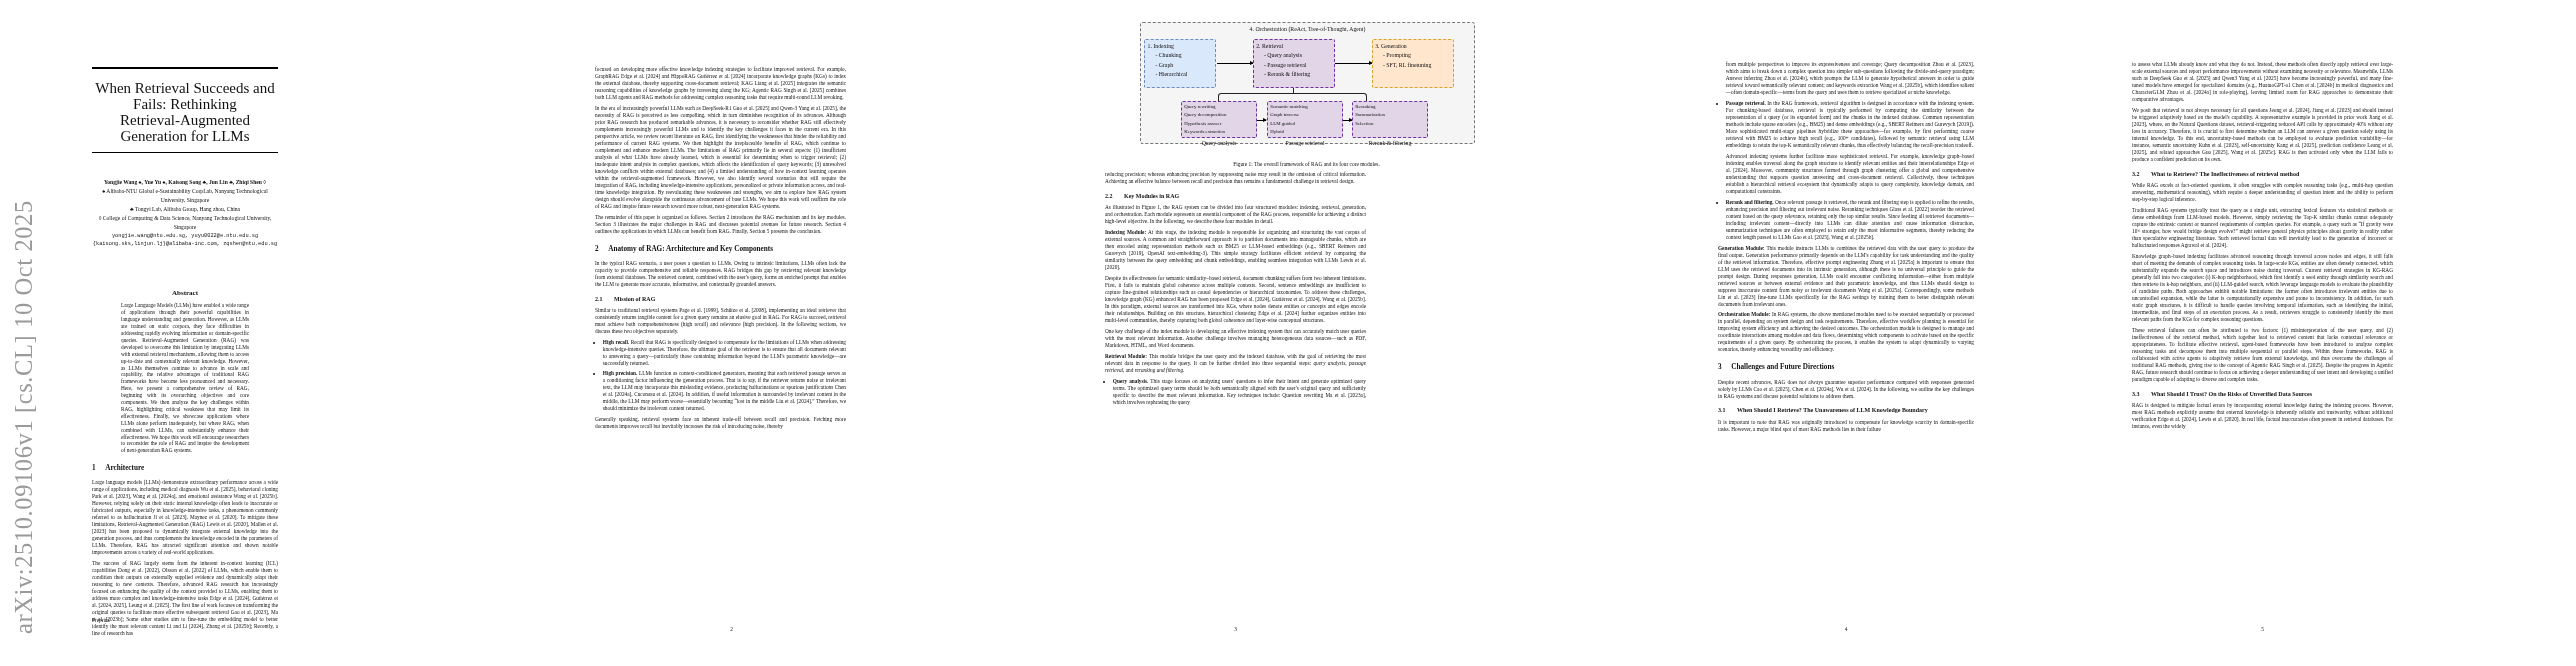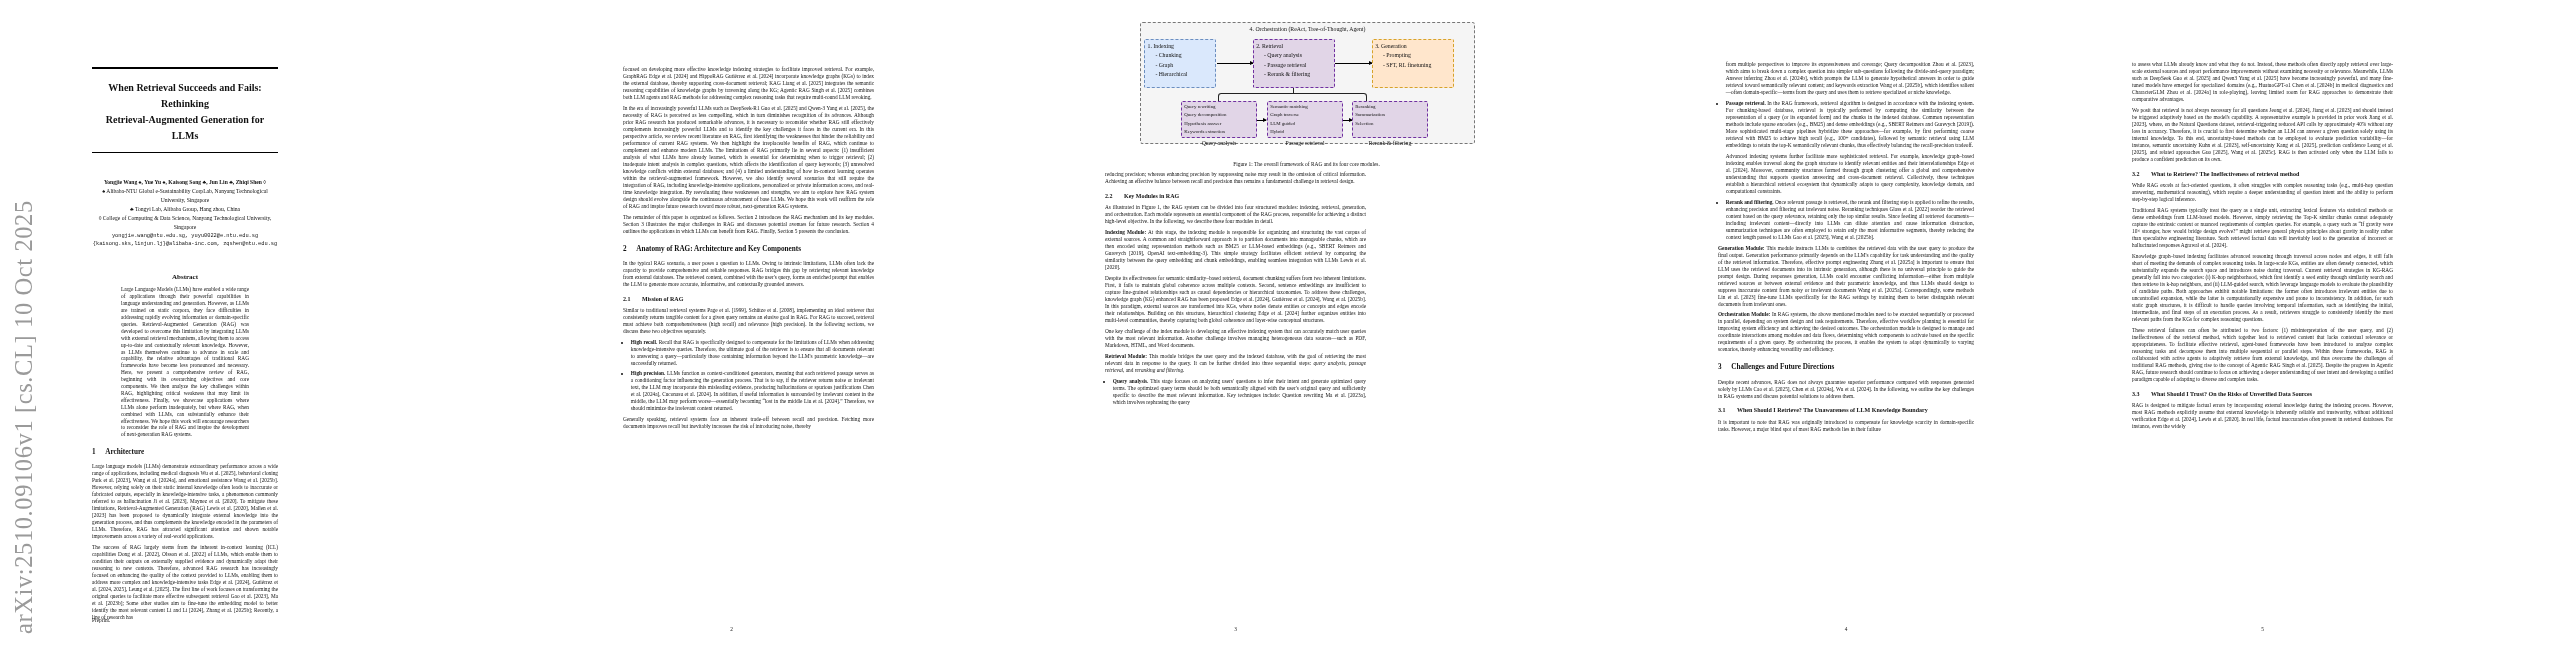--- a/index.html
+++ b/index.html
@@ -6,25 +6,25 @@
   body { width: 2576px; height: 667px; position: relative; overflow: hidden;
          font-family: "Liberation Serif", "DejaVu Serif", serif; color: #111; }
   .page { position: absolute; top: 0; height: 667px; width: 515px; background: #fff; }
   .col { position: absolute; top: 0; }
   p, .para { margin: 0 0 3.9px 0; font-size: 5.3px; line-height: 7px; text-align: justify; hyphens: auto; }
   .arxiv-stamp { position: absolute; left: 10px; top: 634px; transform-origin: left top; transform: rotate(-90deg);
                  font-size: 24.5px; color: #9a9a9a; letter-spacing: 0.6px; white-space: nowrap;
                  font-family: "Liberation Serif", serif; }
   .title-rule-top { height: 2.2px; background: #000; margin-top: 67px; }
   .title-rule-bot { height: 0.6px; background: #000; margin-top: 7.8px; }
-  .title { font-weight: bold; font-size: 10px; line-height: 16px; text-align: center; margin-top: 11px; }
+  .title { font-weight: normal; font-size: 15px; line-height: 16px; text-align: center; margin-top: 11px; }
   .authors { text-align: center; margin-top: 25.6px; font-size: 5.6px; line-height: 9px; }
   .authors .names { font-weight: bold; }
   .authors .mono { font-family: "Liberation Mono", "DejaVu Sans Mono", monospace; font-size: 5.3px; line-height: 8.3px; }
-  .abstract-h { text-align: center; font-weight: bold; font-size: 7px; margin-top: 24px; margin-bottom: 5.6px; }
+  .abstract-h { text-align: center; font-weight: bold; font-size: 7px; margin-top: 40px; margin-bottom: 5.6px; }
   .abstract { margin: 0 29px; }
   .abstract p { font-size: 5.3px; line-height: 6.9px; }
   h2.sec { font-size: 7.2px; font-weight: bold; margin: 10px 0 7.2px 0; }
   h2.sec .num { display: inline-block; width: 13.3px; }
   h3.sub { font-size: 6px; font-weight: bold; margin: 7.8px 0 5.6px 0; }
   h3.sub .num { display: inline-block; width: 19px; }
   ul.bul { margin: 0 0 3.9px 0; padding-left: 7.8px; }
   ul.bul li { font-size: 5.3px; line-height: 7px; text-align: justify; margin-bottom: 2.8px; }
   b.lead { font-weight: bold; }
   .footer-note { font-size: 5.3px; position: absolute; top: 617px; }
@@ -70,21 +70,21 @@
       <p>Large Language Models (LLMs) have enabled a wide range of applications through their powerful capabilities in language understanding and generation. However, as LLMs are trained on static corpora, they face difficulties in addressing rapidly evolving information or domain-specific queries. Retrieval-Augmented Generation (RAG) was developed to overcome this limitation by integrating LLMs with external retrieval mechanisms, allowing them to access up-to-date and contextually relevant knowledge. However, as LLMs themselves continue to advance in scale and capability, the relative advantages of traditional RAG frameworks have become less pronounced and necessary. Here, we present a comprehensive review of RAG, beginning with its overarching objectives and core components. We then analyze the key challenges within RAG, highlighting critical weakness that may limit its effectiveness. Finally, we showcase applications where LLMs alone perform inadequately, but where RAG, when combined with LLMs, can substantially enhance their effectiveness. We hope this work will encourage researchers to reconsider the role of RAG and inspire the development of next-generation RAG systems.</p>
     </div>
     <h2 class="sec"><span class="num">1</span><span>Architecture</span></h2>
     <p>Large language models (LLMs) demonstrate extraordinary performance across a wide range of applications, including medical diagnosis Wu et al. [2025], behavioral cloning Park et al. [2023], Wang et al. [2024a], and emotional assistance Wang et al. [2025b]. However, relying solely on their static internal knowledge often leads to inaccurate or fabricated outputs, especially in knowledge-intensive tasks, a phenomenon commonly referred to as hallucination Ji et al. [2023], Maynez et al. [2020]. To mitigate these limitations, Retrieval-Augmented Generation (RAG) Lewis et al. [2020], Mallen et al. [2023] has been proposed to dynamically integrate external knowledge into the generation process, and thus complements the knowledge encoded in the parameters of LLMs. Therefore, RAG has attracted significant attention and shown notable improvements across a variety of real-world applications.</p>
     <p>The success of RAG largely stems from the inherent in-context learning (ICL) capabilities Dong et al. [2022], Olsson et al. [2022] of LLMs, which enable them to condition their outputs on externally supplied evidence and dynamically adapt their reasoning to new contexts. Therefore, advanced RAG research has increasingly focused on enhancing the quality of the context provided to LLMs, enabling them to address more complex and knowledge-intensive tasks Edge et al. [2024], Gutiérrez et al. [2024, 2025], Leung et al. [2025]. The first line of work focuses on transforming the original queries to facilitate more effective subsequent retrieval Gao et al. [2023], Ma et al. [2023b]; Some other studies aim to fine-tune the embedding model to better identify the most relevant content Li and Li [2024], Zhang et al. [2025b]; Recently, a line of research has</p>
   </div>
   <div class="footer-note" style="left:92px;">Preprint.</div>
 </div>
 
 <div class="page" style="left:515px;">
-  <div class="col" style="left:108px; width:251px; top:66px;">
+  <div class="col" style="left:80px; width:251px; top:66px;">
     <p>focused on developing more effective knowledge indexing strategies to facilitate improved retrieval. For example, GraphRAG Edge et al. [2024] and HippoRAG Gutiérrez et al. [2024] incorporate knowledge graphs (KGs) to index the external database, thereby supporting cross-document retrieval; KAG Liang et al. [2025] integrates the semantic reasoning capabilities of knowledge graphs by traversing along the KG; Agentic RAG Singh et al. [2025] combines both LLM agents and RAG methods for addressing complex reasoning tasks that require multi-round LLM revoking.</p>
     <p>In the era of increasingly powerful LLMs such as DeepSeek-R1 Guo et al. [2025] and Qwen-3 Yang et al. [2025], the necessity of RAG is perceived as less compelling, which in turn diminishes recognition of its advances. Although prior RAG research has produced remarkable advances, it is necessary to reconsider whether RAG still effectively complements increasingly powerful LLMs and to identify the key challenges it faces in the current era. In this perspective article, we review recent literature on RAG, first identifying the weaknesses that hinder the reliability and performance of current RAG systems. We then highlight the irreplaceable benefits of RAG, which continue to complement and enhance modern LLMs. The limitations of RAG primarily lie in several aspects: (1) insufficient analysis of what LLMs have already learned, which is essential for determining when to trigger retrieval; (2) inadequate intent analysis in complex questions, which affects the identification of query keywords; (3) unresolved knowledge conflicts within external databases; and (4) a limited understanding of how in-context learning operates within the retrieval-augmented framework. However, we also identify several scenarios that still require the integration of RAG, including knowledge-intensive applications, personalized or private information access, and real-time knowledge integration. By reevaluating these weaknesses and strengths, we aim to explore how RAG system design should evolve alongside the continuous advancement of base LLMs. We hope this work will reaffirm the role of RAG and inspire future research toward more robust, next-generation RAG systems.</p>
     <p>The remainder of this paper is organized as follows. Section 2 introduces the RAG mechanism and its key modules. Section 3 illustrates the major challenges in RAG and discusses potential avenues for future research. Section 4 outlines the applications in which LLMs can benefit from RAG. Finally, Section 5 presents the conclusion.</p>
     <h2 class="sec"><span class="num">2</span><span>Anatomy of RAG: Architecture and Key Components</span></h2>
     <p>In the typical RAG scenario, a user poses a question to LLMs. Owing to intrinsic limitations, LLMs often lack the capacity to provide comprehensive and reliable responses. RAG bridges this gap by retrieving relevant knowledge from external databases. The retrieved content, combined with the user's query, forms an enriched prompt that enables the LLM to generate more accurate, informative, and contextually grounded answers.</p>
     <h3 class="sub"><span class="num">2.1</span><span>Mission of RAG</span></h3>
     <p>Similar to traditional retrieval systems Page et al. [1999], Schütze et al. [2008], implementing an ideal retriever that consistently returns tangible content for a given query remains an elusive goal in RAG. For RAG to succeed, retrieval must achieve both comprehensiveness (high recall) and relevance (high precision). In the following sections, we discuss these two objectives separately.</p>
     <ul class="bul">
       <li><b class="lead">High recall.</b><span> Recall that RAG is specifically designed to compensate for the limitations of LLMs when addressing knowledge-intensive queries. Therefore, the ultimate goal of the retriever is to ensure that all documents relevant to answering a query—particularly those containing information beyond the LLM's parametric knowledge—are successfully returned.</span></li>
       <li><b class="lead">High precision.</b><span> LLMs function as context-conditioned generators, meaning that each retrieved passage serves as a conditioning factor influencing the generation process. That is to say, if the retriever returns noise or irrelevant text, the LLM may incorporate this misleading evidence, producing hallucinations or spurious justifications Chen et al. [2024a], Cuconasu et al. [2024]. In addition, if useful information is surrounded by irrelevant content in the middle, the LLM may perform worse—essentially becoming “lost in the middle Liu et al. [2024].” Therefore, we should minimize the irrelevant content returned.</span></li>

